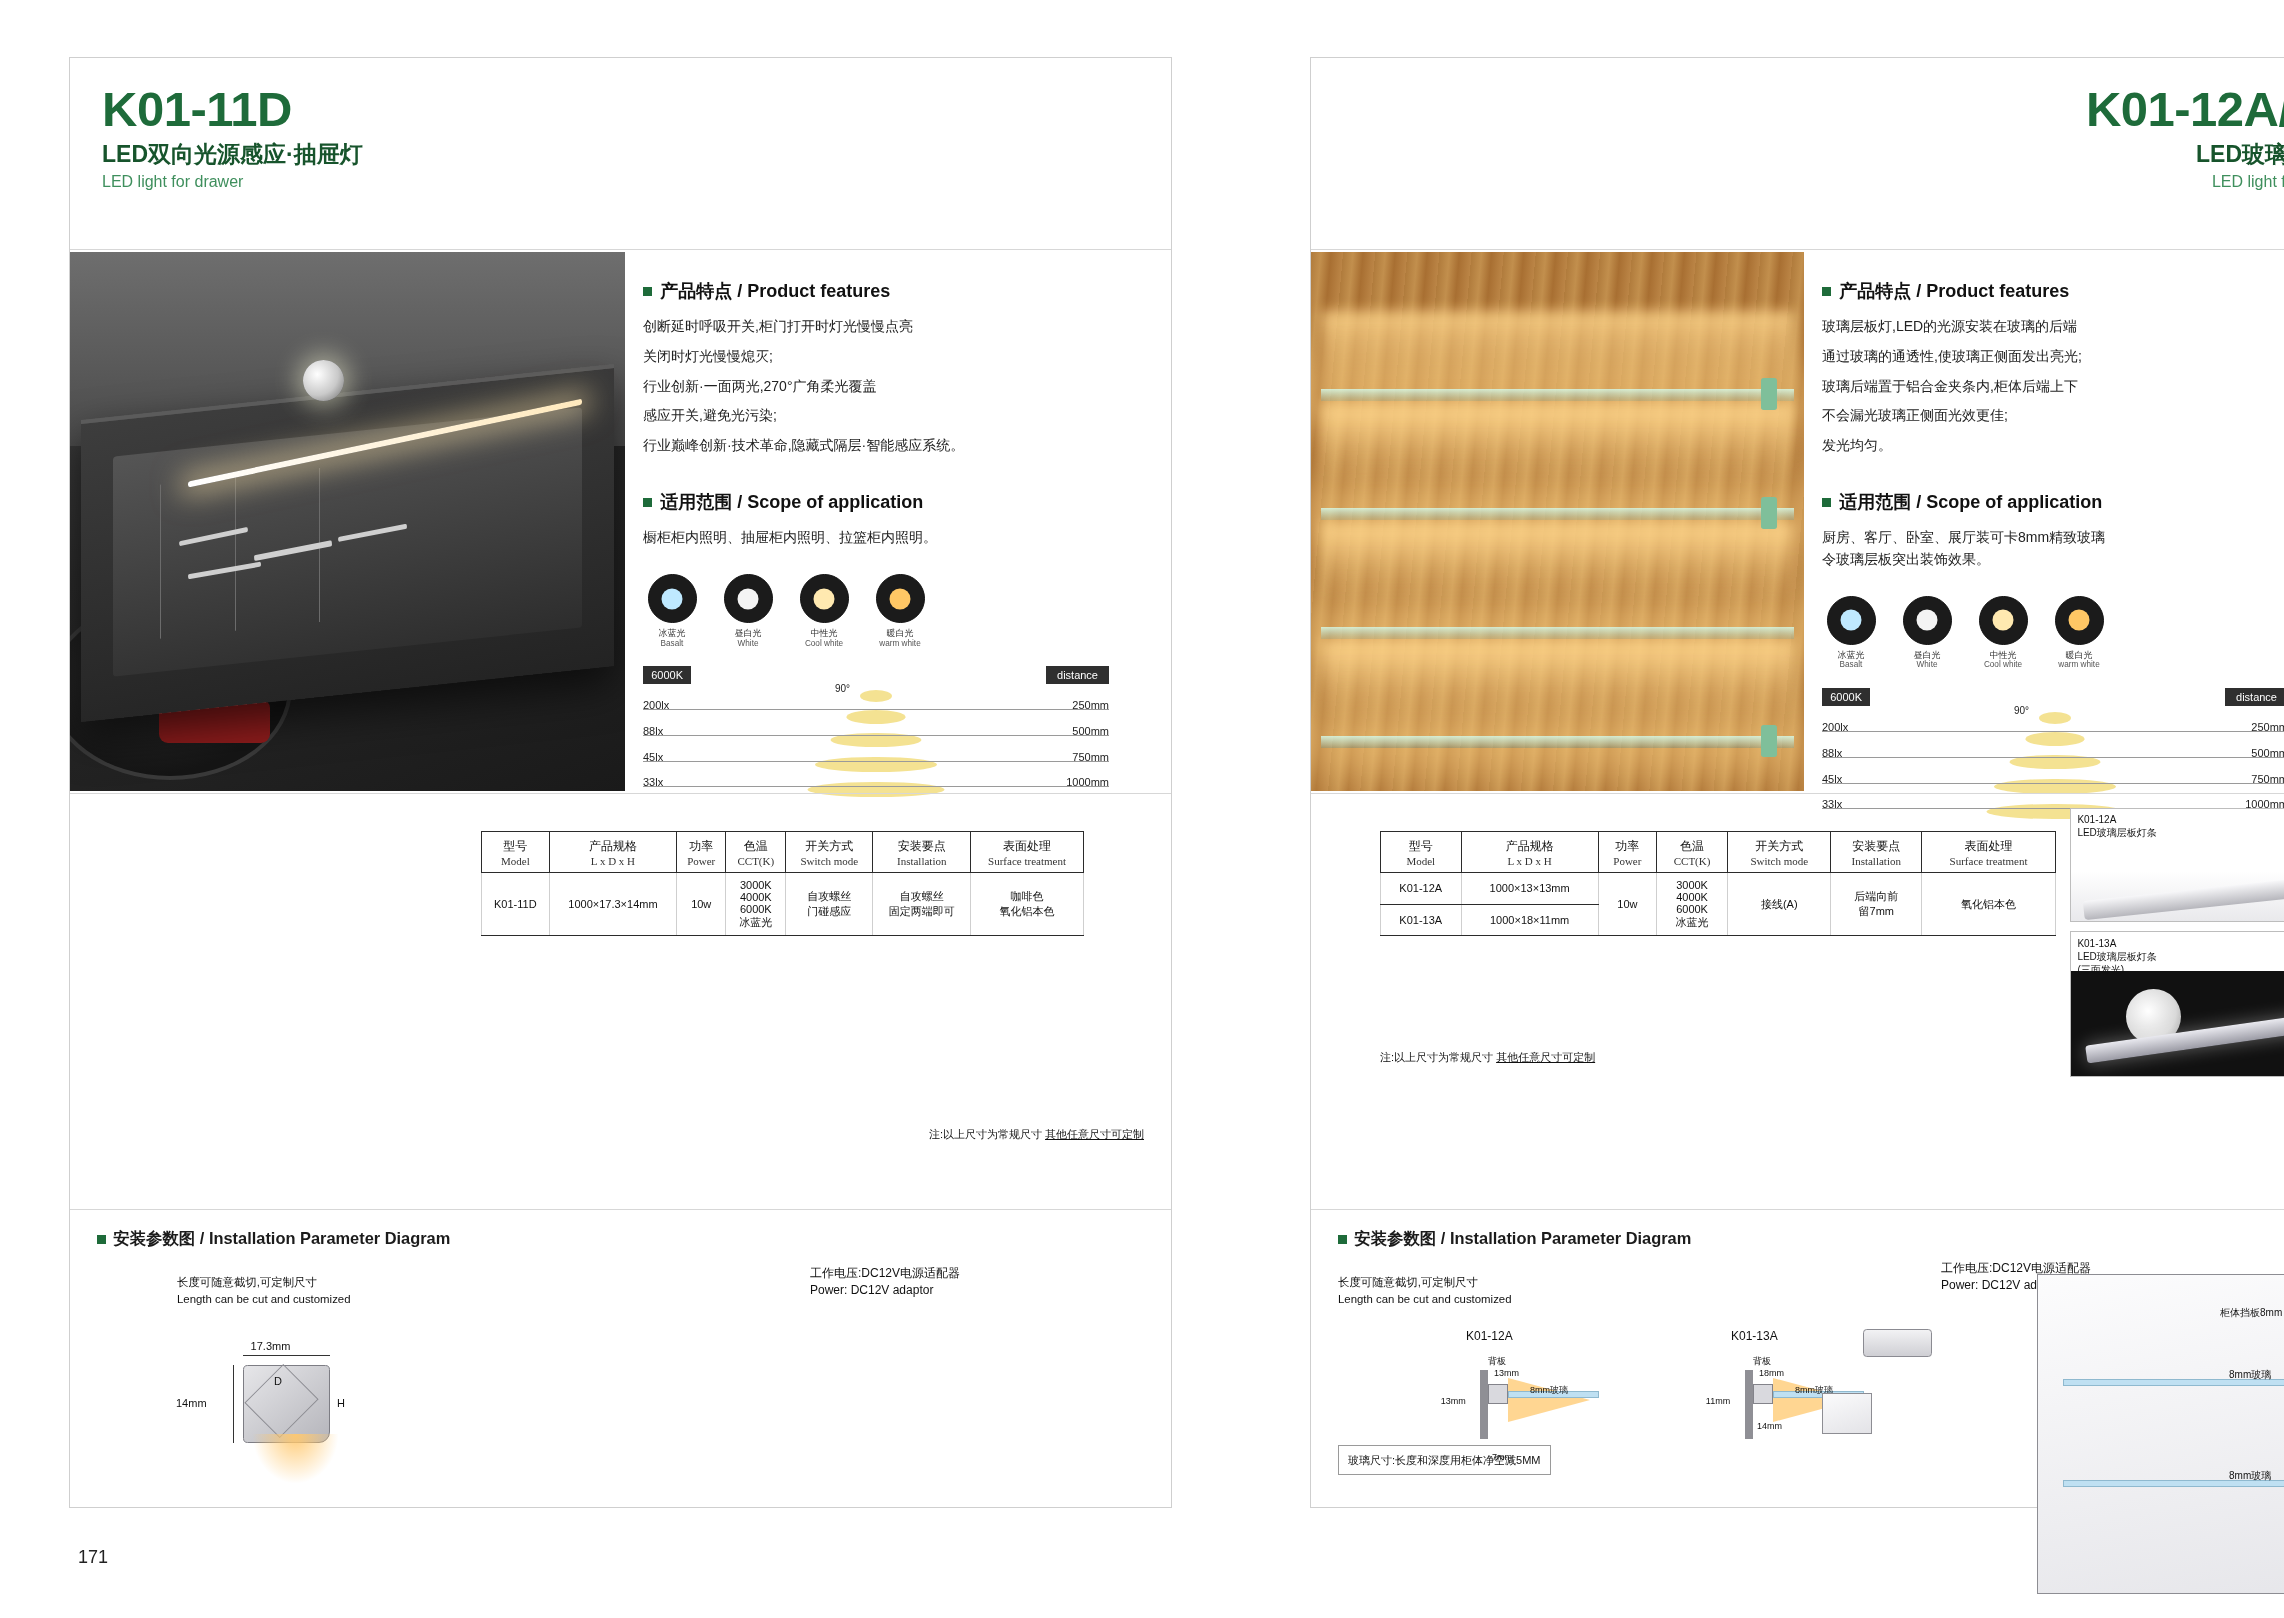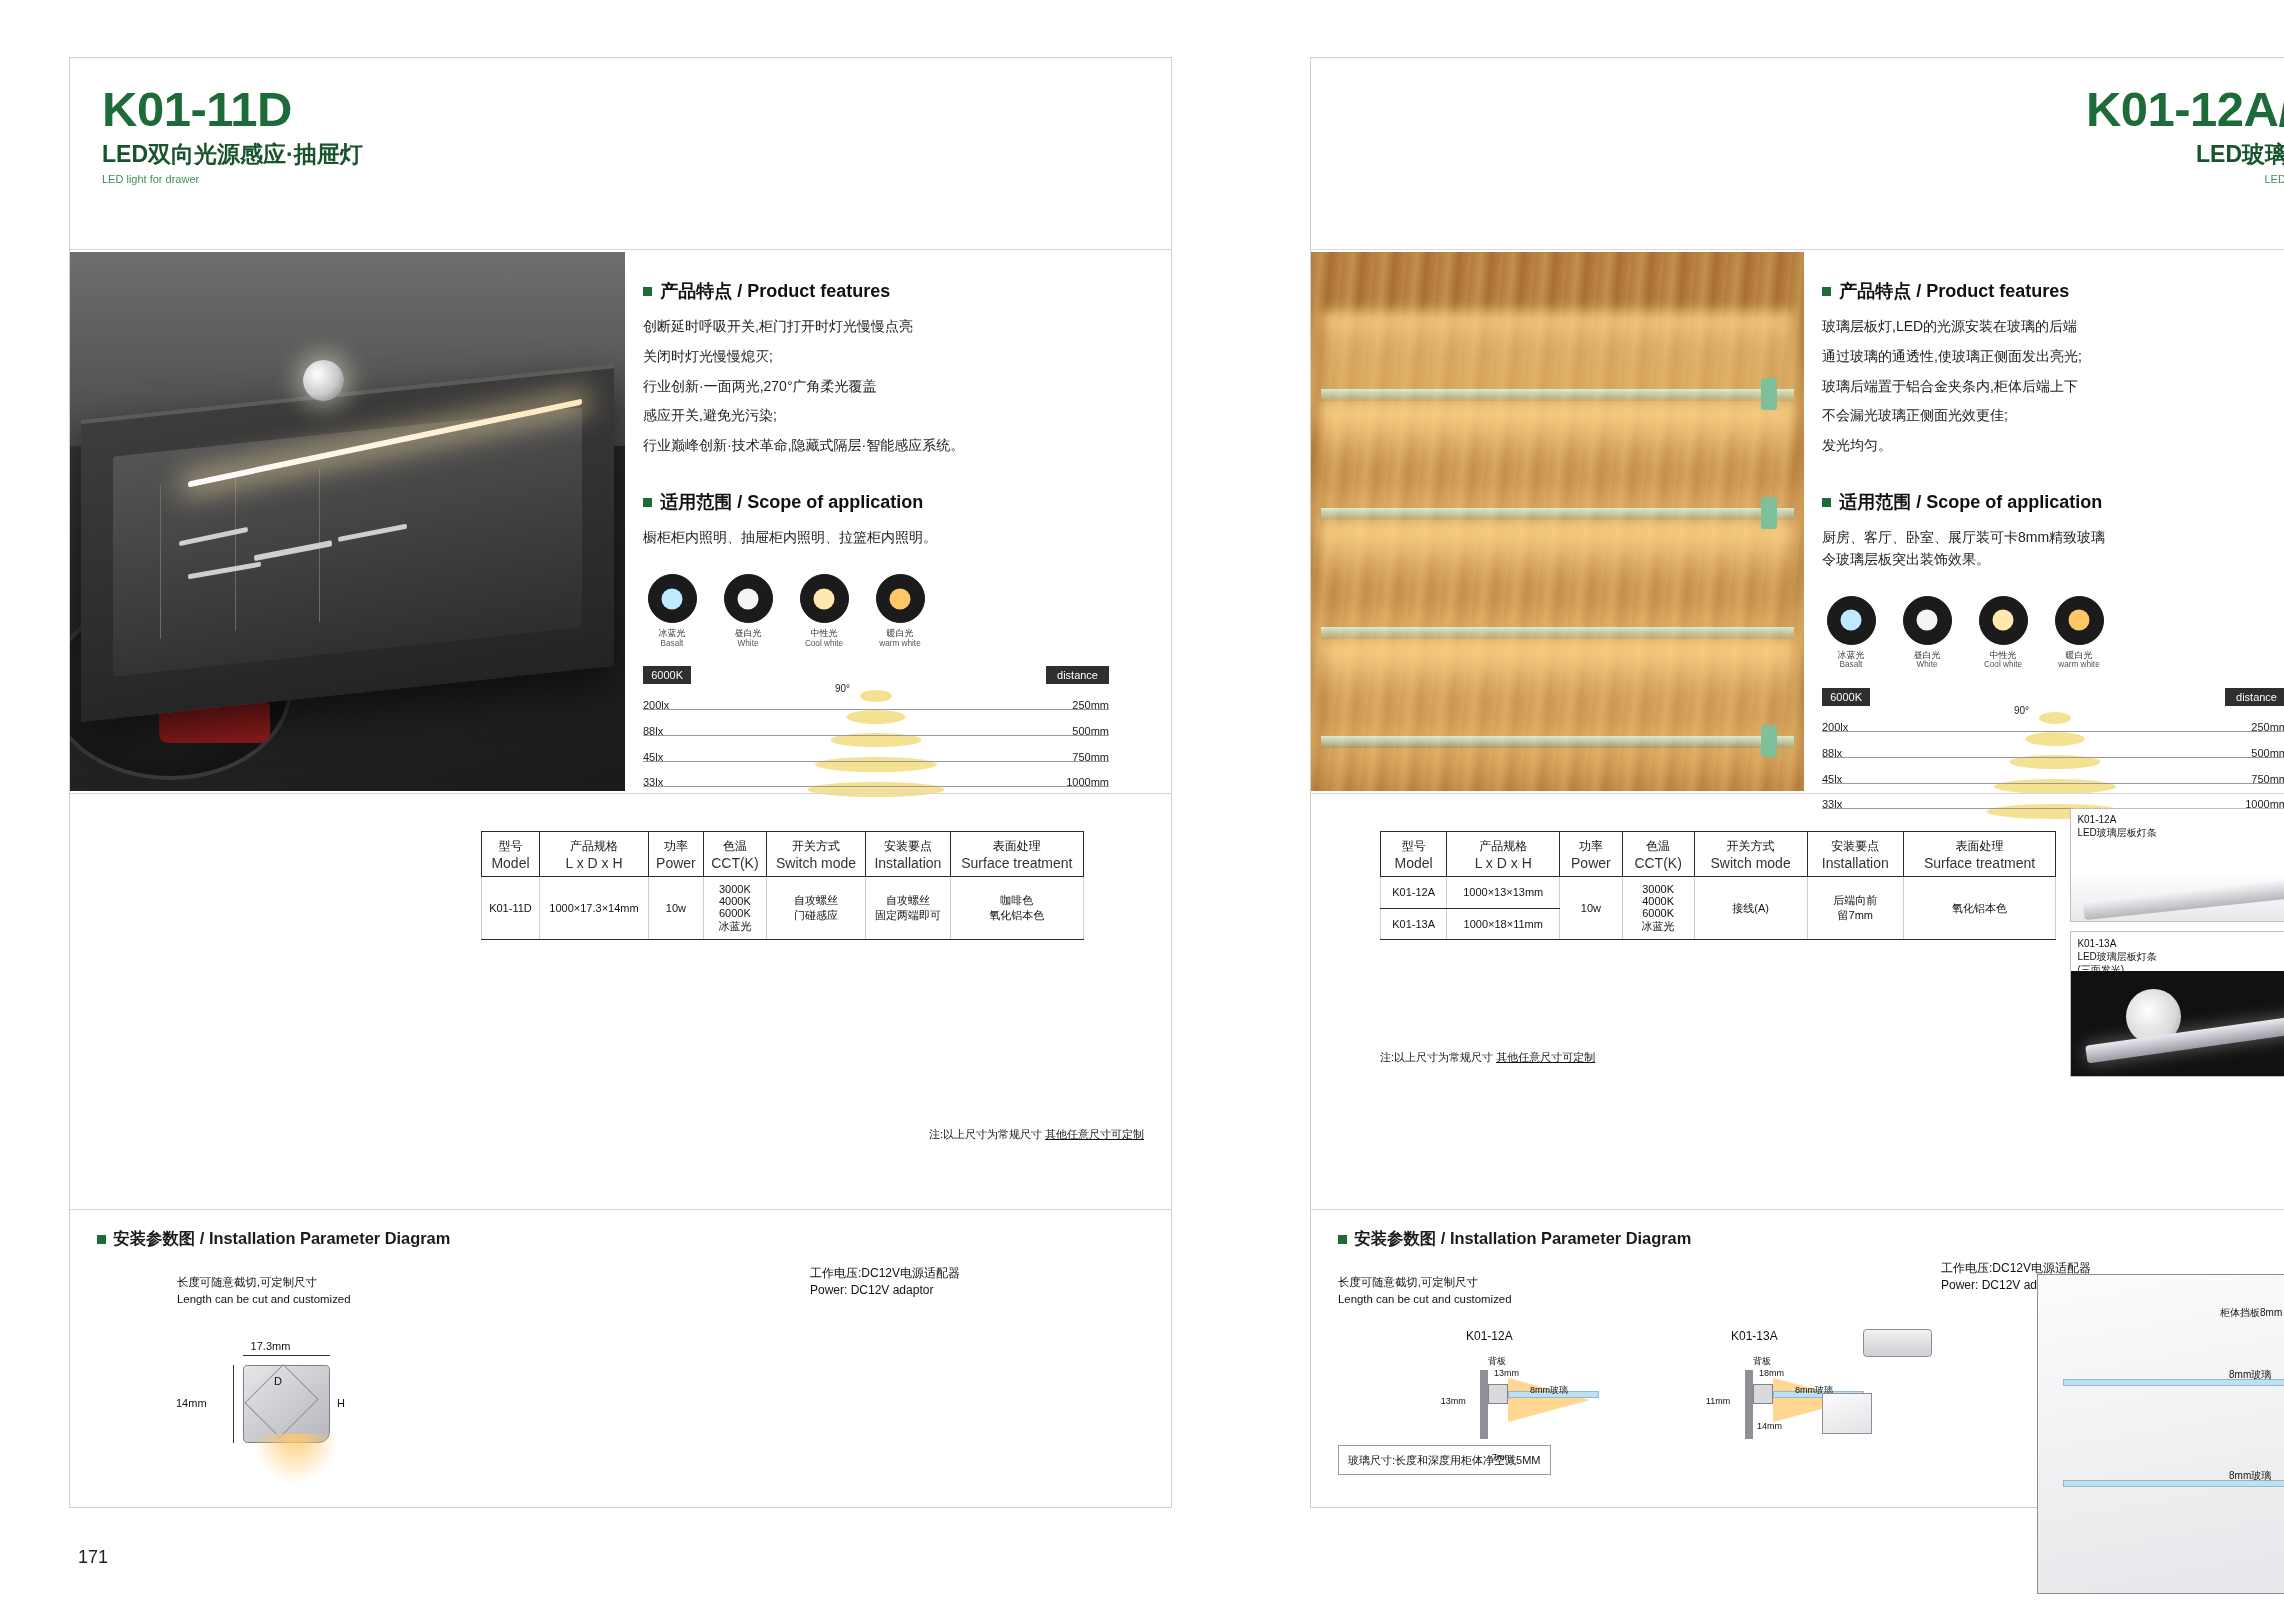--- a/index.html
+++ b/index.html
@@ -23,21 +23,21 @@
 
   
   .header { position:absolute; left:0; right:0; top:0; height:192px; border-bottom:1.4px solid #d7d7d7; }
   .header .pad { position:absolute; left:32px; top:27px; }
   .header.right .pad { left:auto; right:32px; text-align:right; }
   .model-code {
     font-size:49px; font-weight:bold; color:#1e6b3a; letter-spacing:-0.5px; line-height:1.0;
     margin:0 0 8.2px 0;
   }
   .model-cn { font-size:23px; font-weight:bold; color:#17542c; line-height:1.1; margin:0 0 5.5px 0; }
-  .model-en { font-size:11px; color:#3f8f5d; line-height:1.1; margin:0; }
+  .model-en { font-size:16px; color:#3f8f5d; line-height:1.1; margin:0; }
 
   
   .hero {
     position:absolute; top:194px; left:0; width:555px; height:539px;
     background:#2b2b2b; overflow:hidden;
   }
   .hero.right { width:493px; height:539px; left:0; top:194px; }
 
   
   .photo-drawer { position:absolute; inset:0; background:linear-gradient(160deg,#4a4a4a 0%,#2a2a2a 45%,#1a1a1a 100%); }
@@ -149,21 +149,21 @@
   }
   .sensor-box { position:absolute; left:69px; top:137px; width:27px; height:19px; background:#1c1c1c; border-radius:1.8px; transform:rotate(-12deg); }
   .sensor-label { position:absolute; left:0px; top:114px; font-size:12px; color:#222; }
   .sensor-line { position:absolute; left:54px; top:122px; width:32px; height:0.9px; background:#333; }
 
   table.spec { position:absolute; border-collapse:collapse; font-size:11px; color:#111; }
   table.spec th, table.spec td { border-top:0.9px solid #2b2b2b; border-bottom:0.9px solid #2b2b2b; padding:5.5px 4.6px; text-align:center; vertical-align:middle; }
   table.spec th { border-left:0.5px solid #2b2b2b; border-right:0.5px solid #2b2b2b; font-weight:normal; }
   table.spec td { border-left:0.5px solid #cfcfcf; border-right:0.5px solid #cfcfcf; }
   .th-cn { font-size:12px; display:block; }
-  .th-en { font-size:14px; color:#333; display:block; }
+  .th-en { font-size:11px; color:#333; display:block;font-family:Liberation Serif, serif; }
   .note { position:absolute; font-size:11px; color:#111; }
   .note .u { text-decoration:underline; }
 
   
   .card { position:absolute; border:0.9px solid #bdbdbd; background:#fff; }
   .card .cap { font-size:10px; line-height:1.3; padding:4.6px 5.5px 0 6.4px; color:#111; }
   .card-photo-a { position:absolute; left:0; right:0; bottom:0; height:50px; background:linear-gradient(180deg,#fff,#e9e9ec); }
   .bar-a { position:absolute; left:12px; right:12px; top:15.5px; height:19px; background:linear-gradient(180deg,#f7f7f9,#b6b6bc); border-radius:3.7px; transform:rotate(-6deg); }
   .card-b-photo { position:absolute; left:0; right:0; bottom:0; height:105px; background:#111; overflow:hidden; }
   .bar-b { position:absolute; left:13.7px; right:18px; top:55px; height:18px; background:linear-gradient(180deg,#eaeaf0,#9a9aa4); border-radius:3.7px; transform:rotate(-8deg); box-shadow:0 0 18px rgba(255,255,255,.35); }

